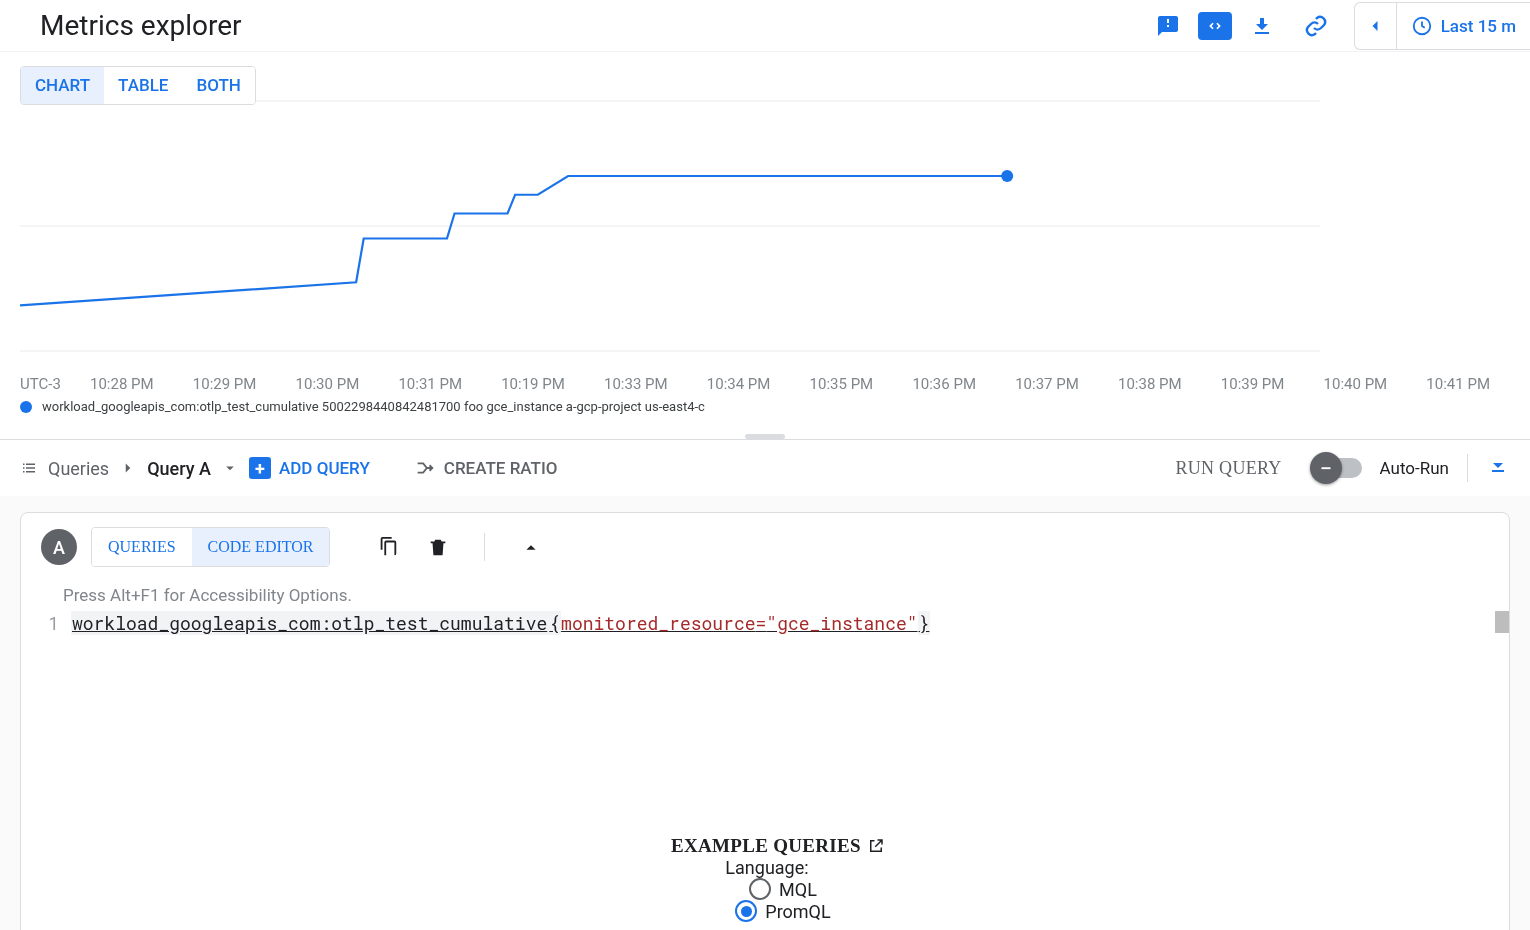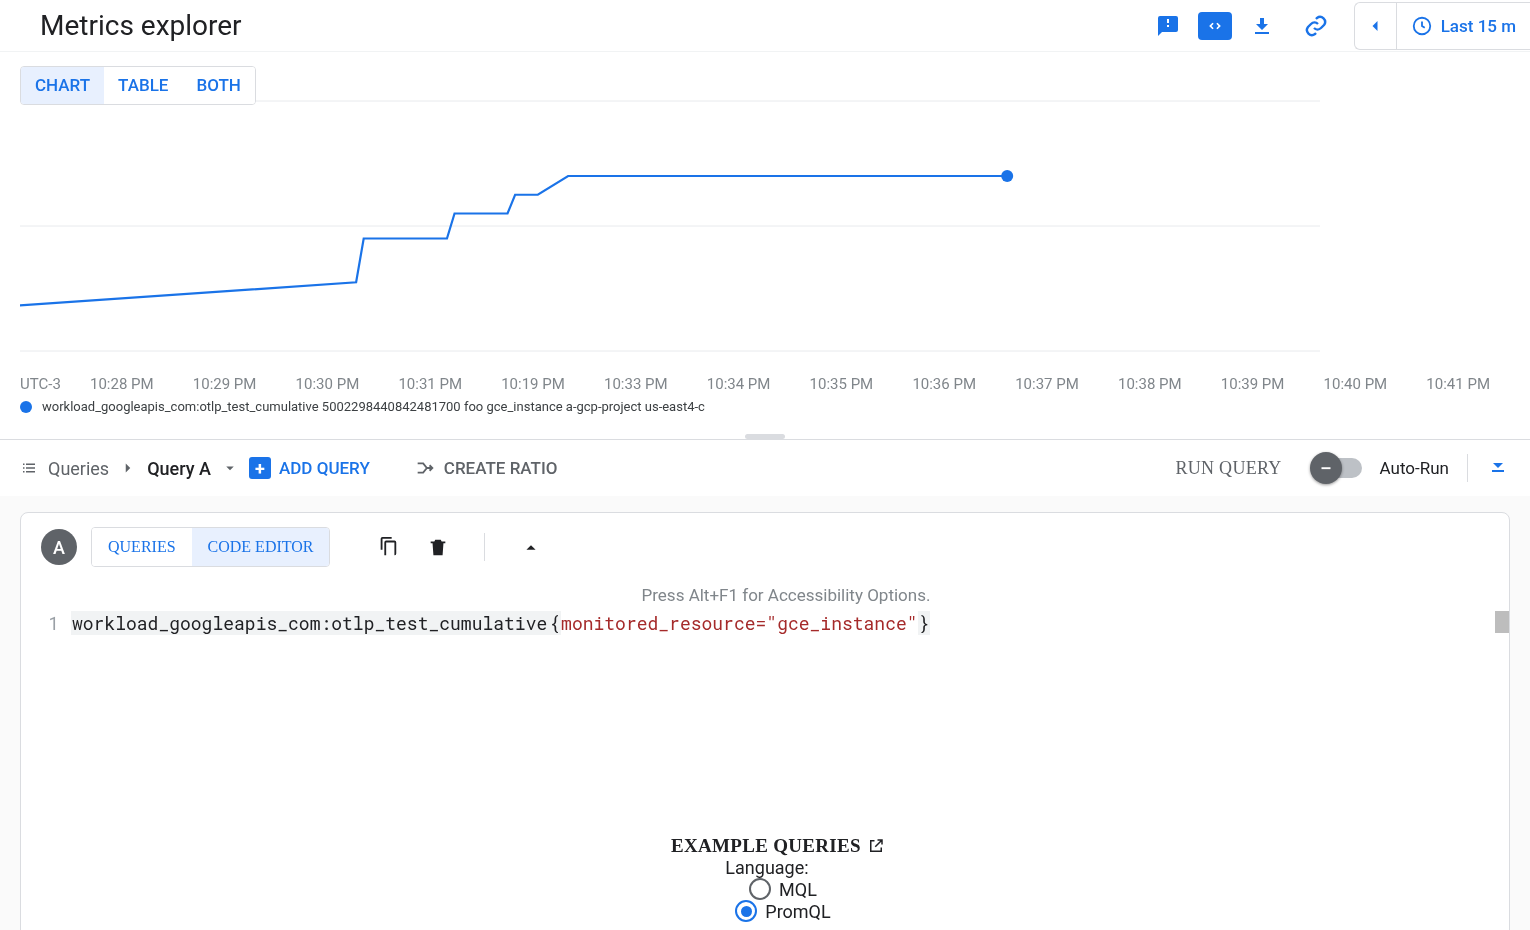--- a/index.html
+++ b/index.html
@@ -78,24 +78,24 @@
   .card{ border:1px solid var(--border); border-radius:8px; background:#fff; overflow:hidden;}
   .card-head{ display:flex; align-items:center; padding:14px 20px; gap:14px;}
   .avatar{ width:36px;height:36px;border-radius:50%;background:#5f6368;color:#fff;display:flex;align-items:center;justify-content:center;font:500 18px Roboto;}
   .card-title{ font:500 22px "Google Sans"; flex:1;}
   .segctl{ display:flex; border:1px solid var(--border); border-radius:4px; overflow:hidden;}
   .segctl button{ border:none; background:#fff; font:500 16px "Google Sans"; padding:10px 16px; color:var(--blue); cursor:pointer;}
   .segctl button.active{ background:var(--hover-bg);}
   .small-icon-btn{ width:36px;height:36px;display:inline-flex;align-items:center;justify-content:center;cursor:pointer;color:var(--text);}
   .small-icon-btn svg{width:22px;height:22px;}
 
-  .accessibility-hint{ color:#80868b; font-size:17px; padding:4px 0 6px 42px;text-align:center;}
+  .accessibility-hint{ color:#80868b; font-size:17px; padding:4px 0 6px 42px;}
   .editor{ display:flex; font-family: "Roboto Mono", monospace; font-size:18px; padding: 0 0 0 20px; position:relative; min-height:200px;}
   .gutter{ width:30px; text-align:right; color:#9aa0a6; padding-right:12px; user-select:none;}
-  .codeline{ flex:1; white-space:pre; position:relative;}
+  .codeline{ flex:1; white-space:pre; position:relative;text-decoration:underline;}
   .codeline .hl{ background:#f1f3f4; padding:0 1px;}
   .tok-attr{ color:#a52a2a;}
   .tok-str{ color:#a52a2a;}
   .editor .scrollbar-thumb{ position:absolute; right:0; top:0; width:14px; height:22px; background:#bdbdbd;}
 
   .card-foot{ display:flex; align-items:center; padding: 24px 46px 26px 72px; flex-direction: column;}
   .card-foot .eq{ font:600 19px "Google Sans"; letter-spacing:.3px; display:flex;align-items:center;gap:6px;cursor:pointer;}
   .card-foot .flex{flex:1;}
   .lang-label{ font:400 18px Roboto; margin-right:22px;}
   .radio{ display:inline-flex;align-items:center;gap:8px;margin-left:10px;cursor:pointer;}

